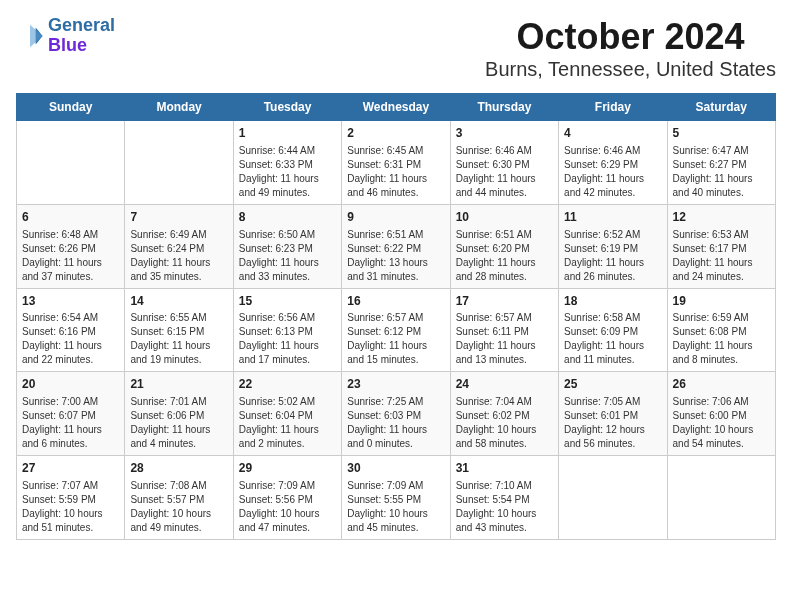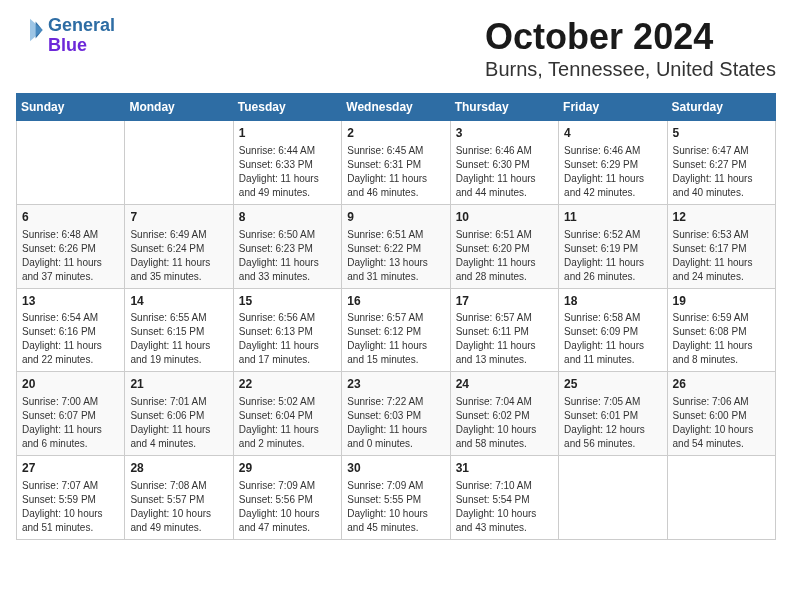--- a/index.html
+++ b/index.html
@@ -11,58 +11,58 @@
       padding: 16px;
     }
     .header {
       display: flex;
       justify-content: space-between;
       align-items: flex-start;
       margin-bottom: 12px;
     }
     .logo {
       display: flex;
-      align-items: flex-start;
+      align-items: center;
       gap: 4px;
     }
     .logo-text {
       font-size: 18px;
       font-weight: bold;
       color: #1a1a1a;
       line-height: 1.1;
     }
     .logo-text span {
       color: #2e6da4;
     }
     .logo-icon {
       width: 28px;
       height: 28px;
     }
     .title-block {
-      text-align: left;
+      text-align: center;
     }
     .month-title {
       font-size: 36px;
       font-weight: bold;
       color: #1a1a1a;
     }
     .location {
       font-size: 20px;
       color: #333;
     }
     table {
       width: 100%;
       border-collapse: collapse;
       font-size: 11px;
     }
     thead tr th {
       background-color: #2e6da4;
       color: #fff;
       padding: 6px 4px;
-      text-align: left;
+      text-align: center;
       font-size: 12px;
       border: 1px solid #2e6da4;
     }
     tbody tr td {
       border: 1px solid #ccc;
       vertical-align: top;
       padding: 4px 5px;
       width: calc(100% / 7);
       min-height: 70px;
       height: 80px;
@@ -303,21 +303,21 @@
           <span class="day-num">22</span>
           <div class="day-details">
             <div>Sunrise: 5:02 AM</div>
             <div>Sunset: 6:04 PM</div>
             <div>Daylight: 11 hours and 2 minutes.</div>
           </div>
         </td>
         <td>
           <span class="day-num">23</span>
           <div class="day-details">
-            <div>Sunrise: 7:22 AM</div>
+            <div>Sunrise: 7:25 AM</div>
             <div>Sunset: 6:03 PM</div>
             <div>Daylight: 11 hours and 0 minutes.</div>
           </div>
         </td>
         <td>
           <span class="day-num">24</span>
           <div class="day-details">
             <div>Sunrise: 7:04 AM</div>
             <div>Sunset: 6:02 PM</div>
             <div>Daylight: 10 hours and 58 minutes.</div>

